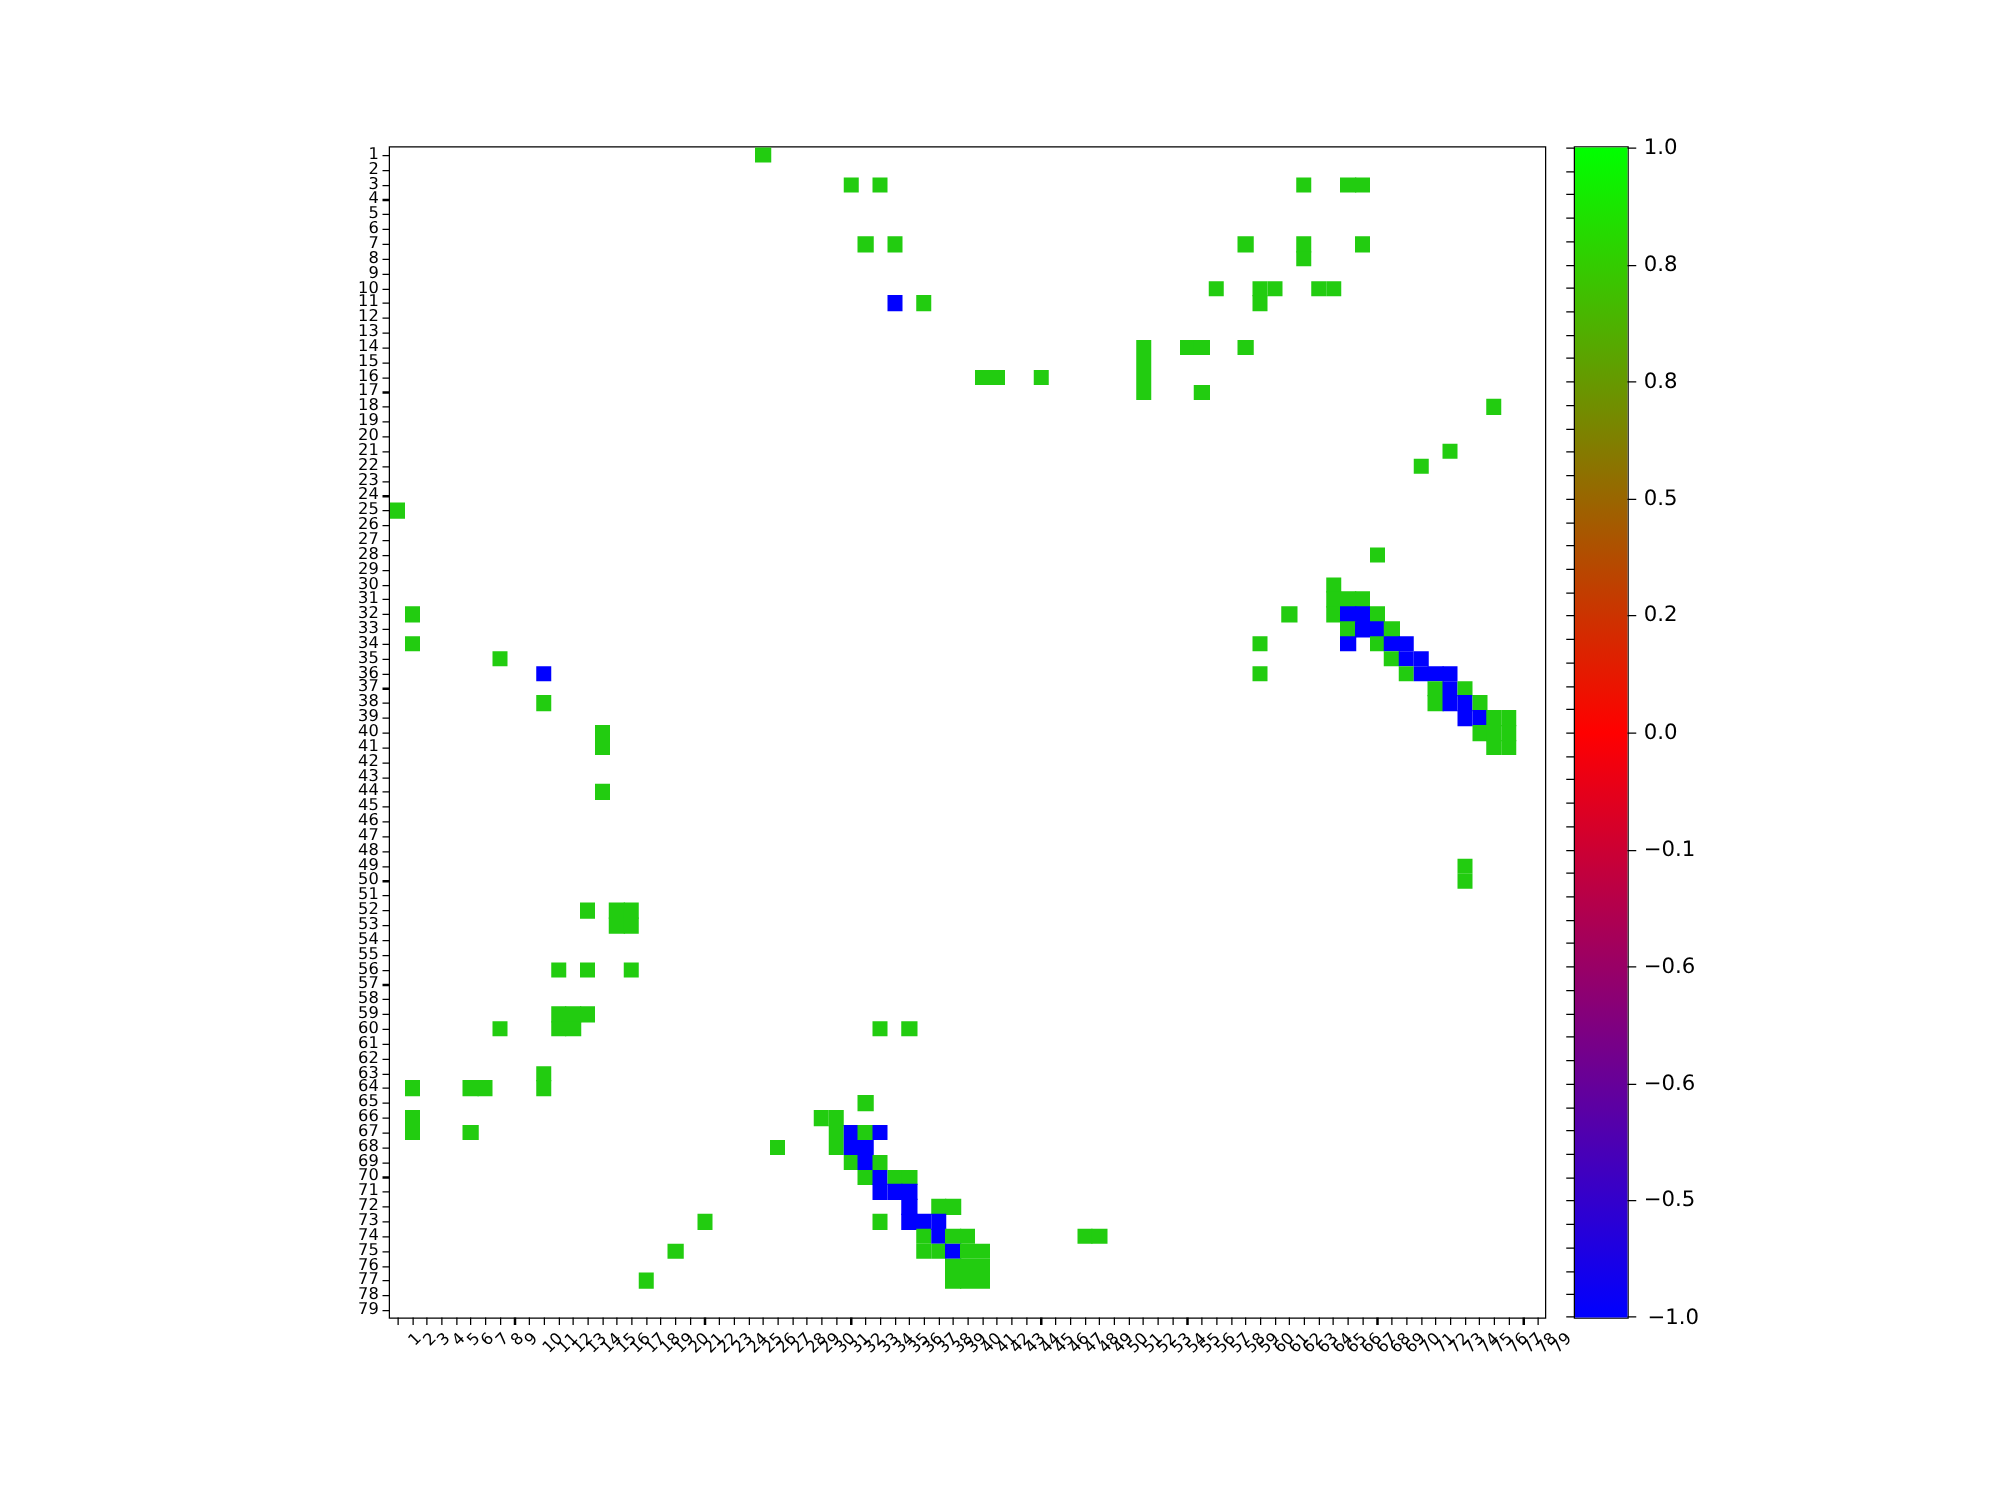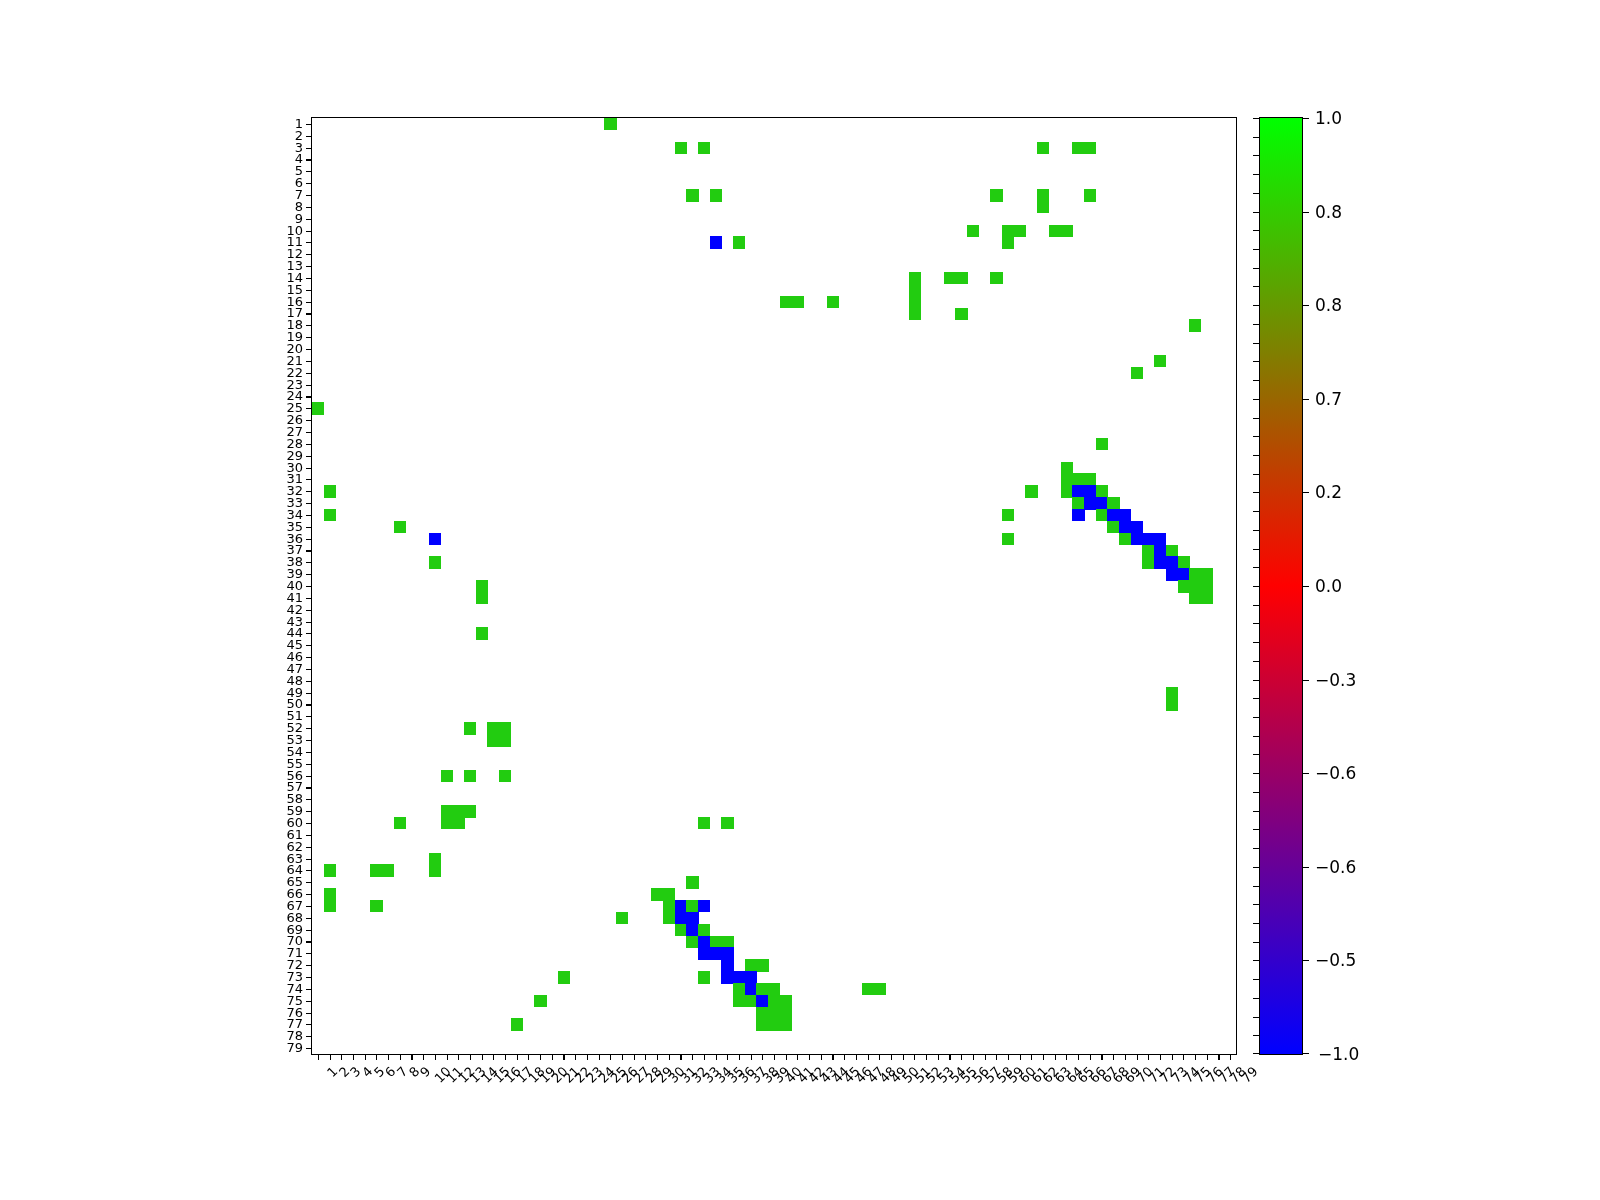--- a/index.html
+++ b/index.html
@@ -525,27 +525,27 @@
 
   <div id="cbar">
     <div class="grad" style="background: linear-gradient(rgb(0, 255, 0) 0%, rgb(255, 0, 0) 50%, rgb(0, 0, 255) 100%);"></div>
   <div class="cbtick" style="top: 0px;"></div>
       <div class="cblab" style="top: 0px;">1.0</div>
       <div class="cbtick" style="top: 93.6px;"></div>
       <div class="cblab" style="top: 93.6px;">0.8</div>
       <div class="cbtick" style="top: 187.2px;"></div>
       <div class="cblab" style="top: 187.2px;">0.8</div>
       <div class="cbtick" style="top: 280.8px;"></div>
-      <div class="cblab" style="top: 280.8px;">0.7</div>
+      <div class="cblab" style="top: 280.8px;">0.5</div>
       <div class="cbtick" style="top: 374.4px;"></div>
       <div class="cblab" style="top: 374.4px;">0.2</div>
       <div class="cbtick" style="top: 468px;"></div>
       <div class="cblab" style="top: 468px;">0.0</div>
       <div class="cbtick" style="top: 561.6px;"></div>
-      <div class="cblab" style="top: 561.6px;">−0.3</div>
+      <div class="cblab" style="top: 561.6px;">−0.1</div>
       <div class="cbtick" style="top: 655.2px;"></div>
       <div class="cblab" style="top: 655.2px;">−0.6</div>
       <div class="cbtick" style="top: 748.8px;"></div>
       <div class="cblab" style="top: 748.8px;">−0.6</div>
       <div class="cbtick" style="top: 842.4px;"></div>
       <div class="cblab" style="top: 842.4px;">−0.5</div>
       <div class="cbtick" style="top: 935px;"></div>
       <div class="cblab" style="top: 936px; margin-left: 16px;">−1.0</div>
       <div class="cbminor" style="top: 0px;"></div>
       <div class="cbminor" style="top: 18.72px;"></div>

